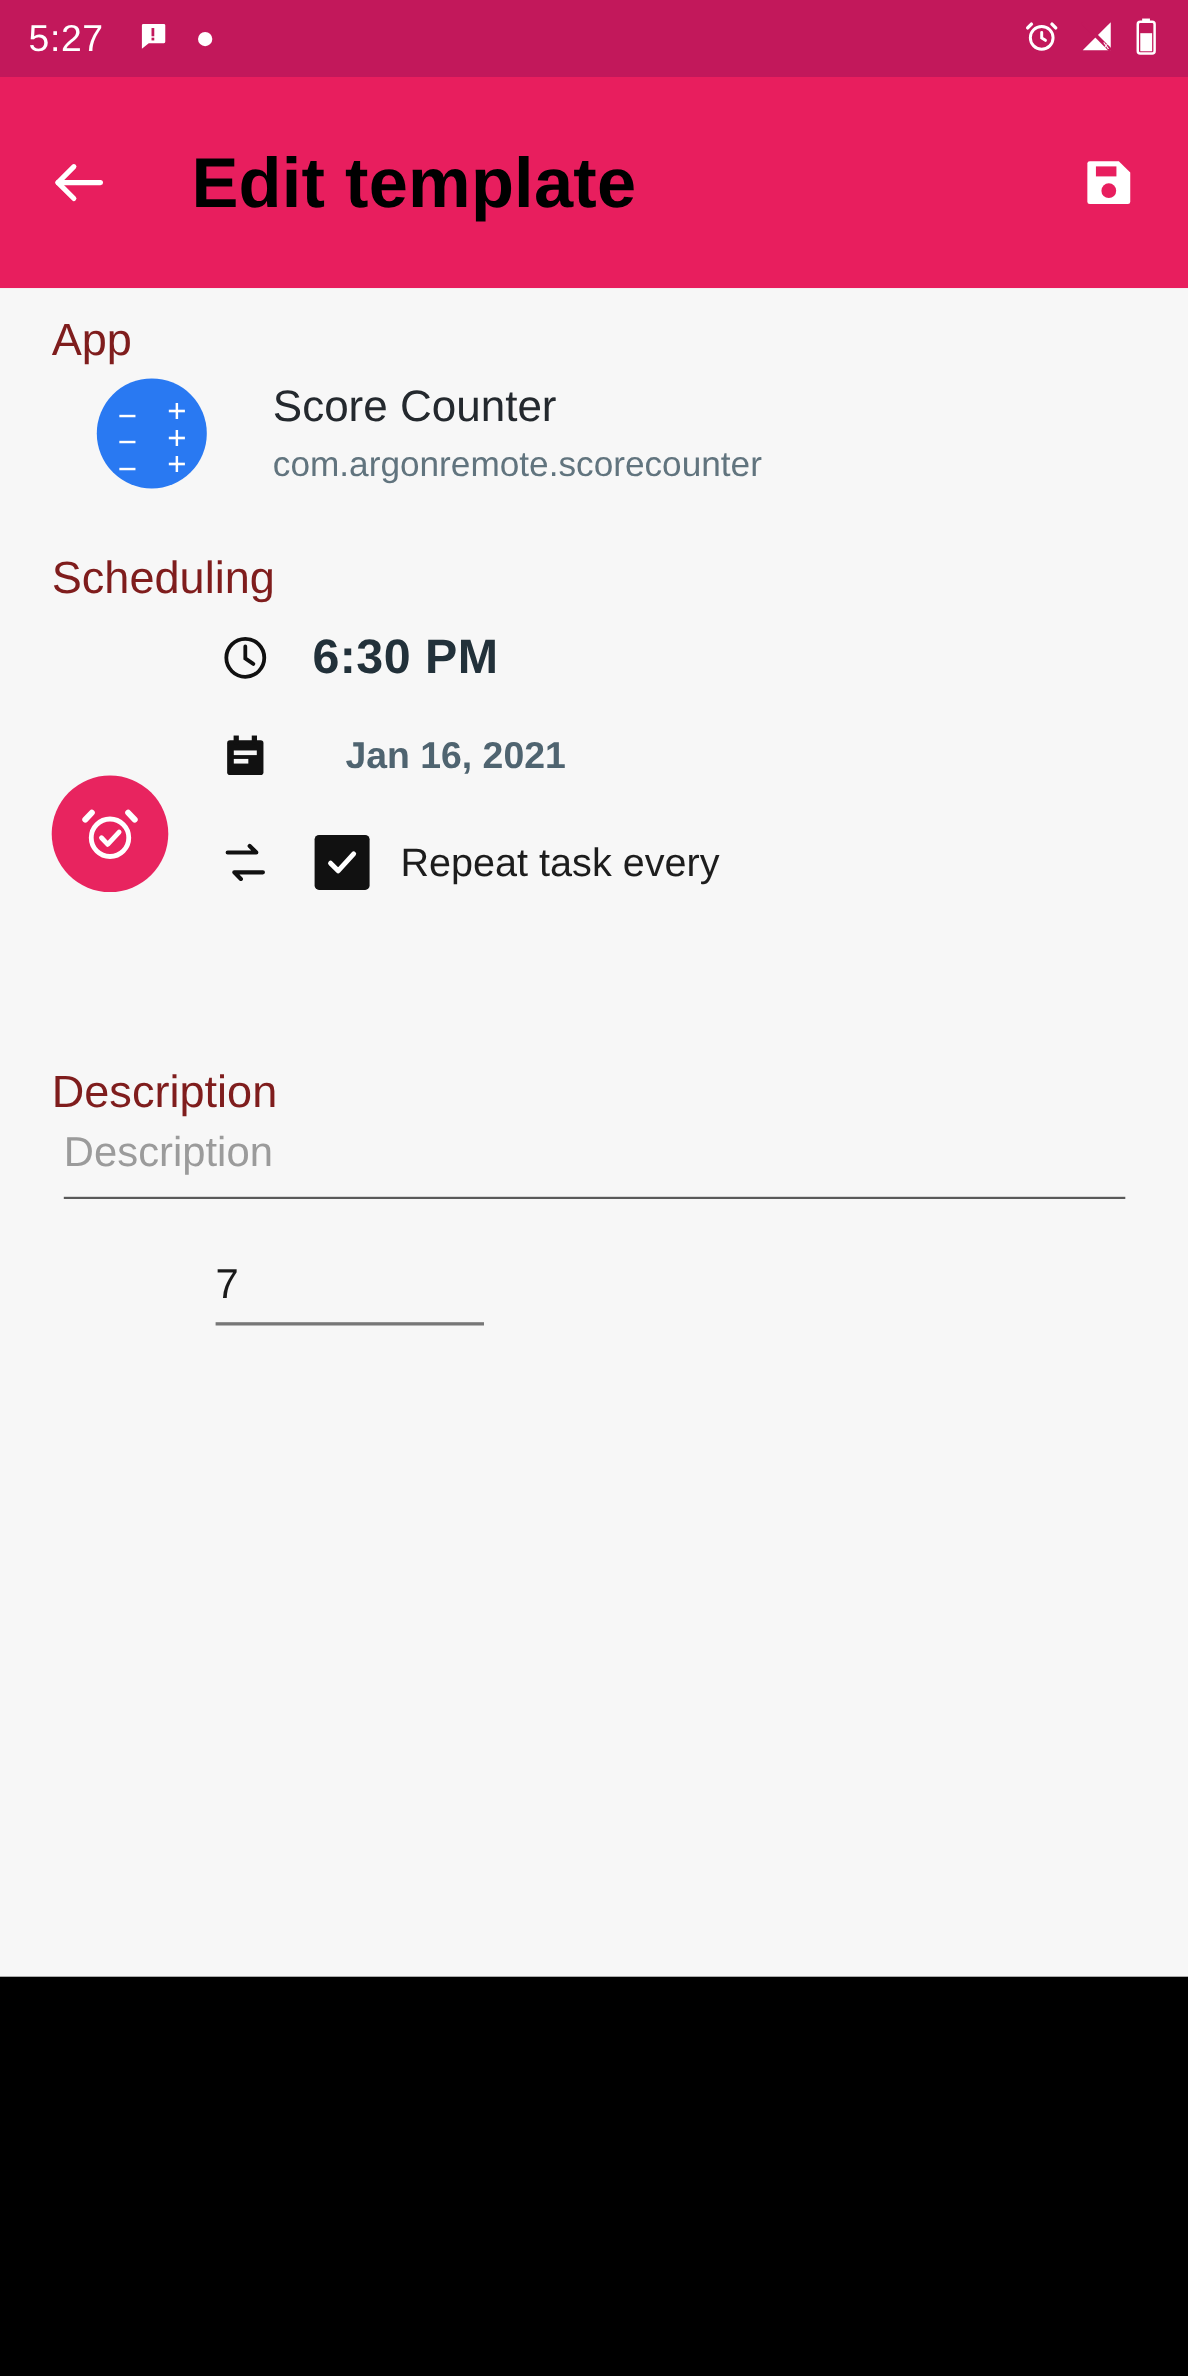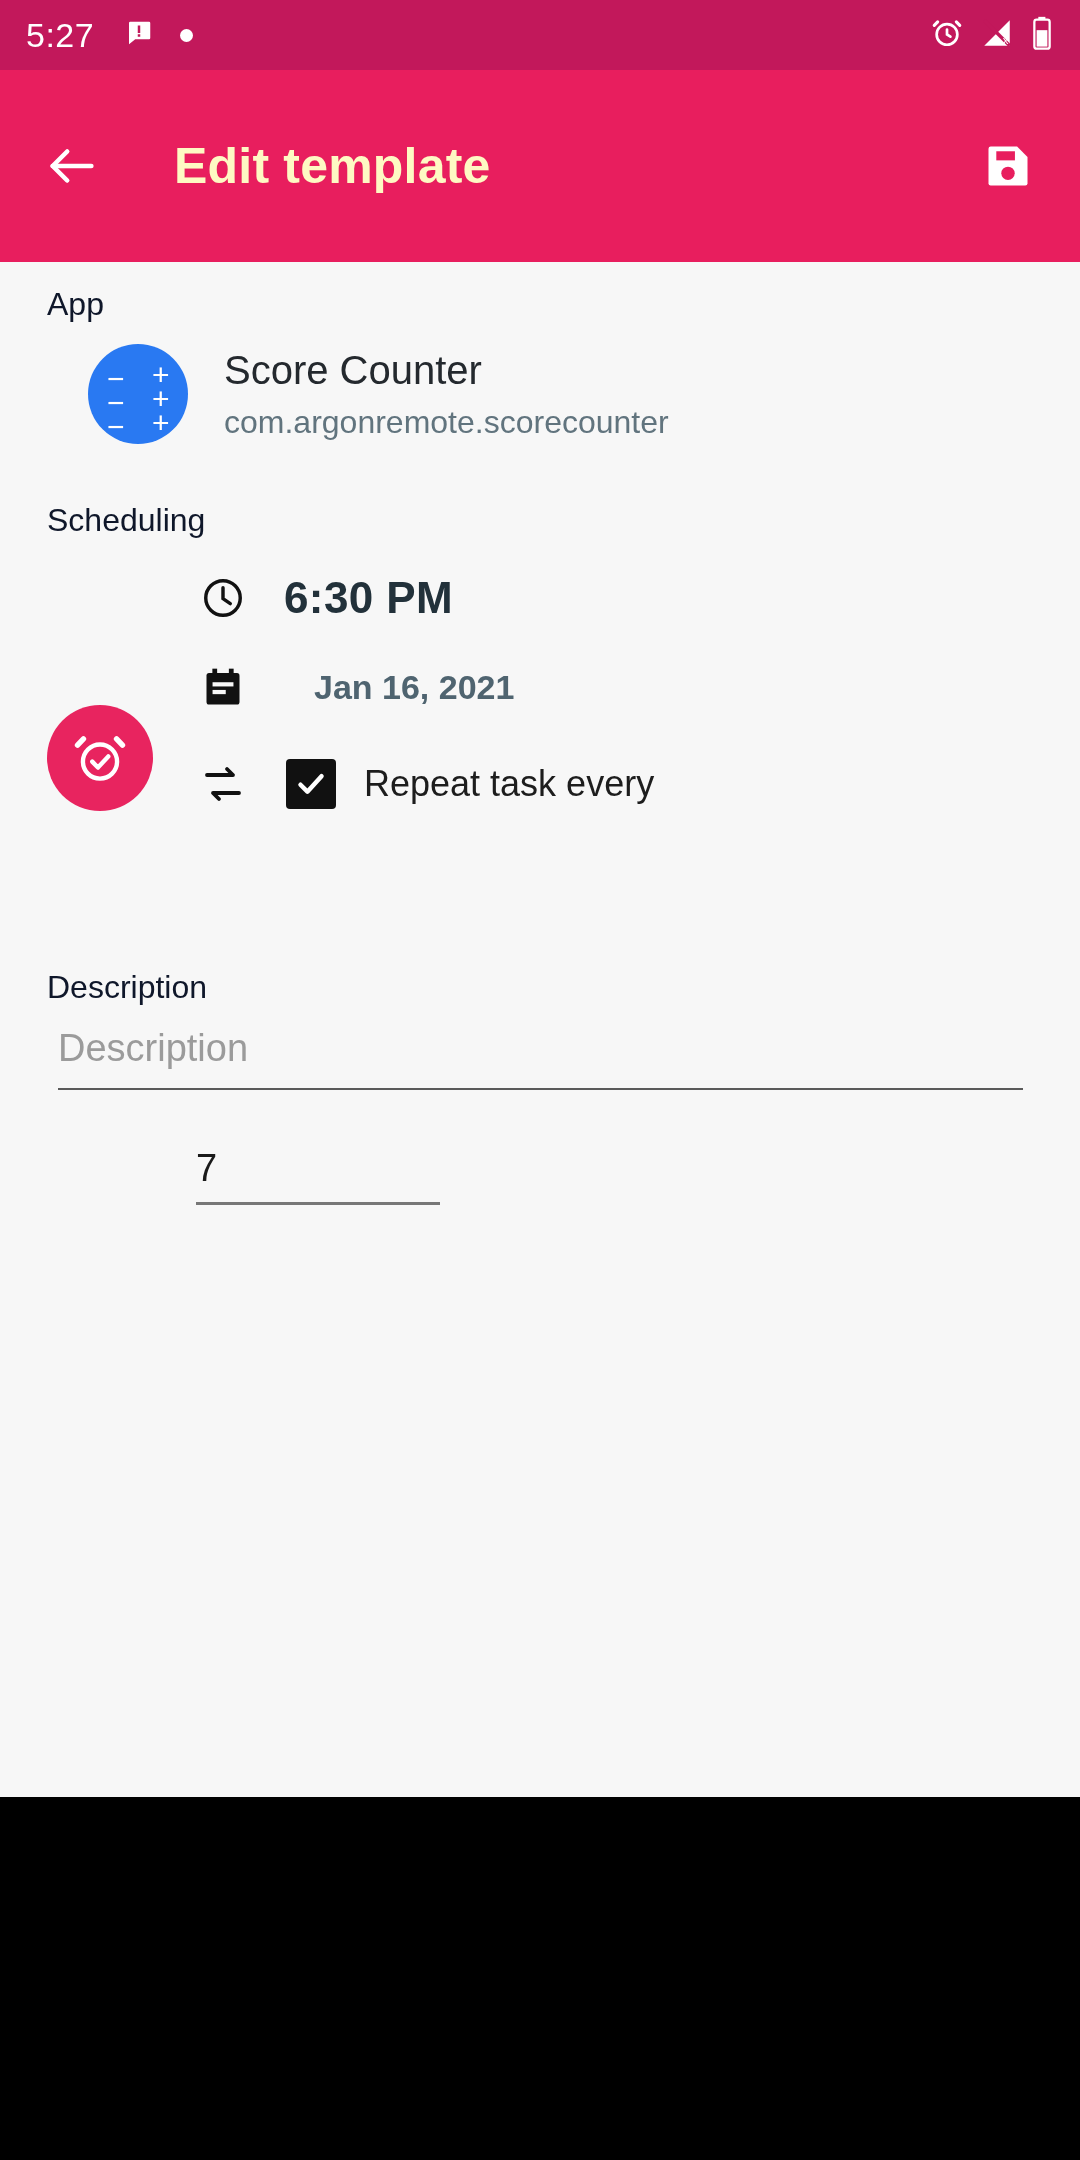--- a/index.html
+++ b/index.html
@@ -22,49 +22,49 @@
   .sb-spacer{ flex:1; }
   .sb-right-icons{ display:flex; align-items:center; gap:16px; }
   .sb-dot{ width:13px; height:13px; border-radius:50%; background:#fff; display:block; }
 
   
   .appbar{
     position:absolute; top:70px; left:0; width:1080px; height:192px;
     background:#E81E5E; display:flex; align-items:center; padding:0 42px;
   }
   .appbar-title{
-    color:#fef9c3; font-size:50px; font-weight:700; margin-left:72px; letter-spacing:0.2px;
+    color:#000000; font-size:64px; font-weight:700; margin-left:72px; letter-spacing:0.2px;
   }
   .appbar-spacer{ flex:1; }
   .back-btn{ width:60px; height:60px; display:flex; align-items:center; justify-content:center; }
   .save-btn{ width:60px; height:60px; display:flex; align-items:center; justify-content:center; }
 
   
   .content{
     position:absolute; top:262px; left:0; width:1080px; height:1835px;
     background:#f7f7f7;
   }
 
   .section-label{
-    color:#0f172a; font-size:32px; font-weight:400;
+    color:#7f1d1d; font-size:41px; font-weight:400;
     position:absolute;
   }
   #lbl-app{ left:47px; top:24px; }
   #lbl-sched{ left:47px; top:240px; }
   #lbl-desc{ left:47px; top:707px; }
 
   
   .app-row{ position:absolute; left:88px; top:82px; display:flex; align-items:center; }
   .app-icon{
     width:100px; height:100px; border-radius:50%; background:#2979f2;
     position:relative; flex:none;
   }
   .app-icon .sym{ position:absolute; color:#fff; font-size:30px; line-height:1;
      font-family:"Liberation Sans", sans-serif; font-weight:400;}
-  .app-texts{ margin-left:36px; }
+  .app-texts{ margin-left:60px; }
   .app-name{ font-size:40px; color:#24292e; line-height:1.1; }
   .app-pkg{ font-size:32px; color:#61747e; margin-top:12px; }
 
   
   .sched{ position:absolute; left:0; top:295px; width:1080px; }
   .alarm-circle{
     position:absolute; left:47px; top:148px;
     width:106px; height:106px; border-radius:50%; background:#E8245F;
     display:flex; align-items:center; justify-content:center;
   }

